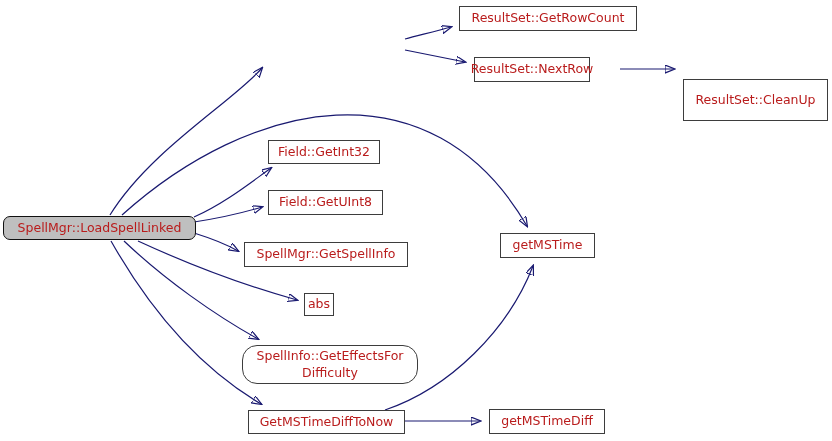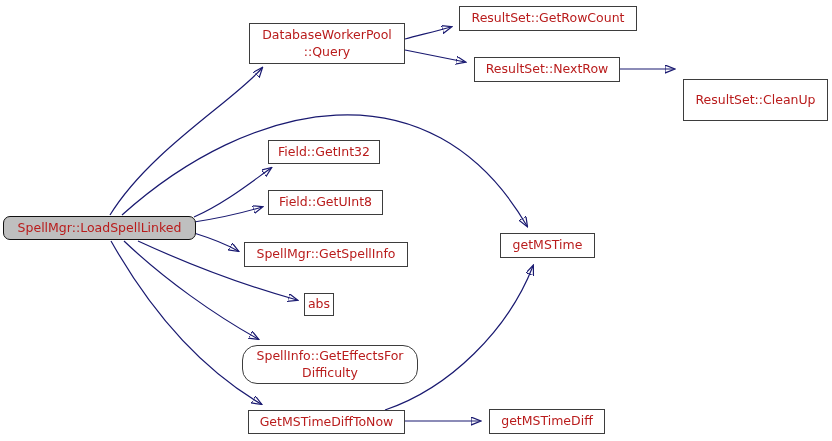--- a/index.html
+++ b/index.html
@@ -76,30 +76,26 @@
     <path d="M405,50 C425,54 445,58 465,62" marker-end="url(#arrow)"></path>
     <path d="M620,69 L674,69" marker-end="url(#arrow)"></path>
     <path d="M385,410 C450,388 508,330 533,266" marker-end="url(#arrow)"></path>
     <path d="M405,421 L480,421" marker-end="url(#arrow)"></path>
   </svg>
 
   <div class="node highlight" style="left:3px; top:216px; width:193px; height:24px;border-radius:7px;">
     <span>SpellMgr::LoadSpellLinked</span>
   </div>
 
-  <div class="node" style="left:249px; top:23px; width:156px; height:41px;">
-    <span>DatabaseWorkerPool
-::Query</span>
-  </div>
 
   <div class="node" style="left:459px; top:6px; width:178px; height:25px;">
     <span>ResultSet::GetRowCount</span>
   </div>
 
-  <div class="node" style="left:474px; top:57px; width:146px; height:25px;">
+  <div class="node" style="left:474px; top:57px; width:116px; height:25px;">
     <span>ResultSet::NextRow</span>
   </div>
 
   <div class="node" style="left:683px; top:57px; width:145px; height:42px;margin-top:22px;">
     <span>ResultSet::CleanUp</span>
   </div>
 
   <div class="node" style="left:268px; top:140px; width:112px; height:24px;">
     <span>Field::GetInt32</span>
   </div>

